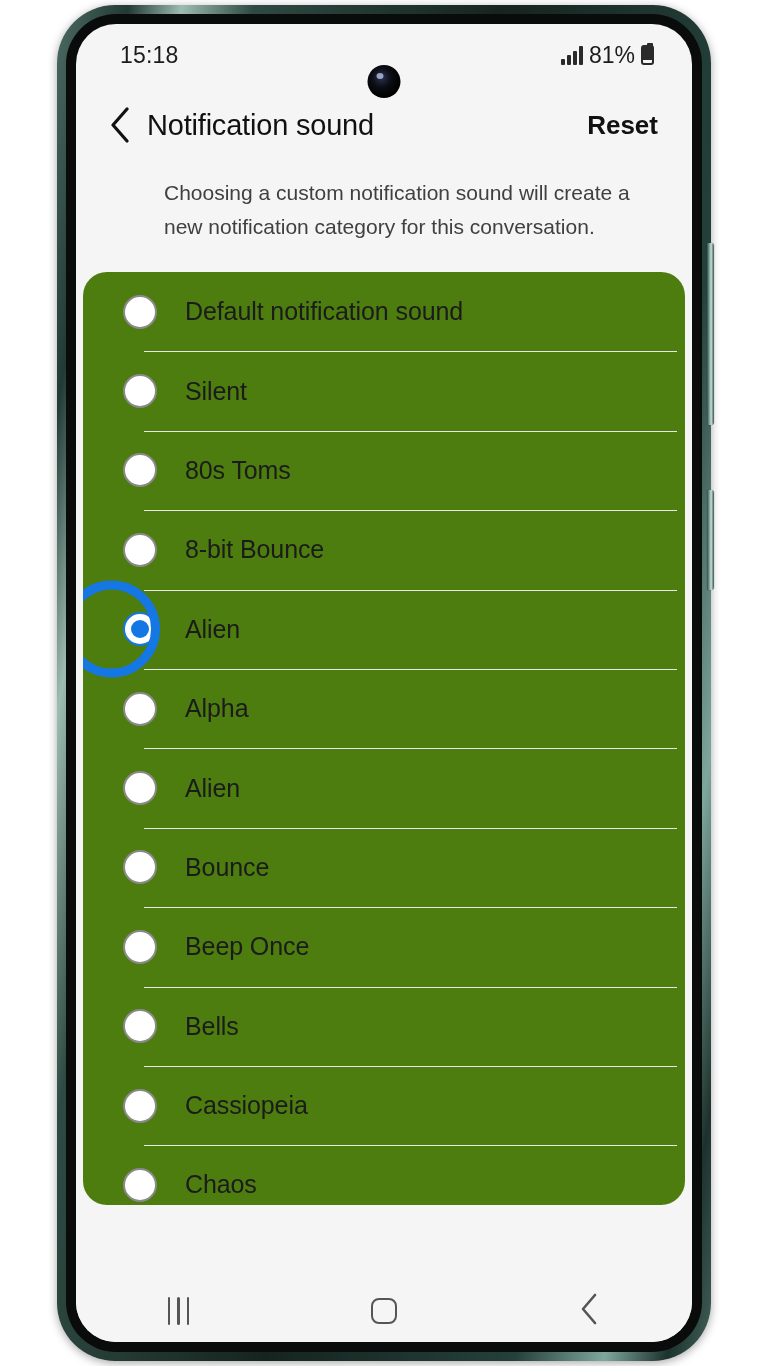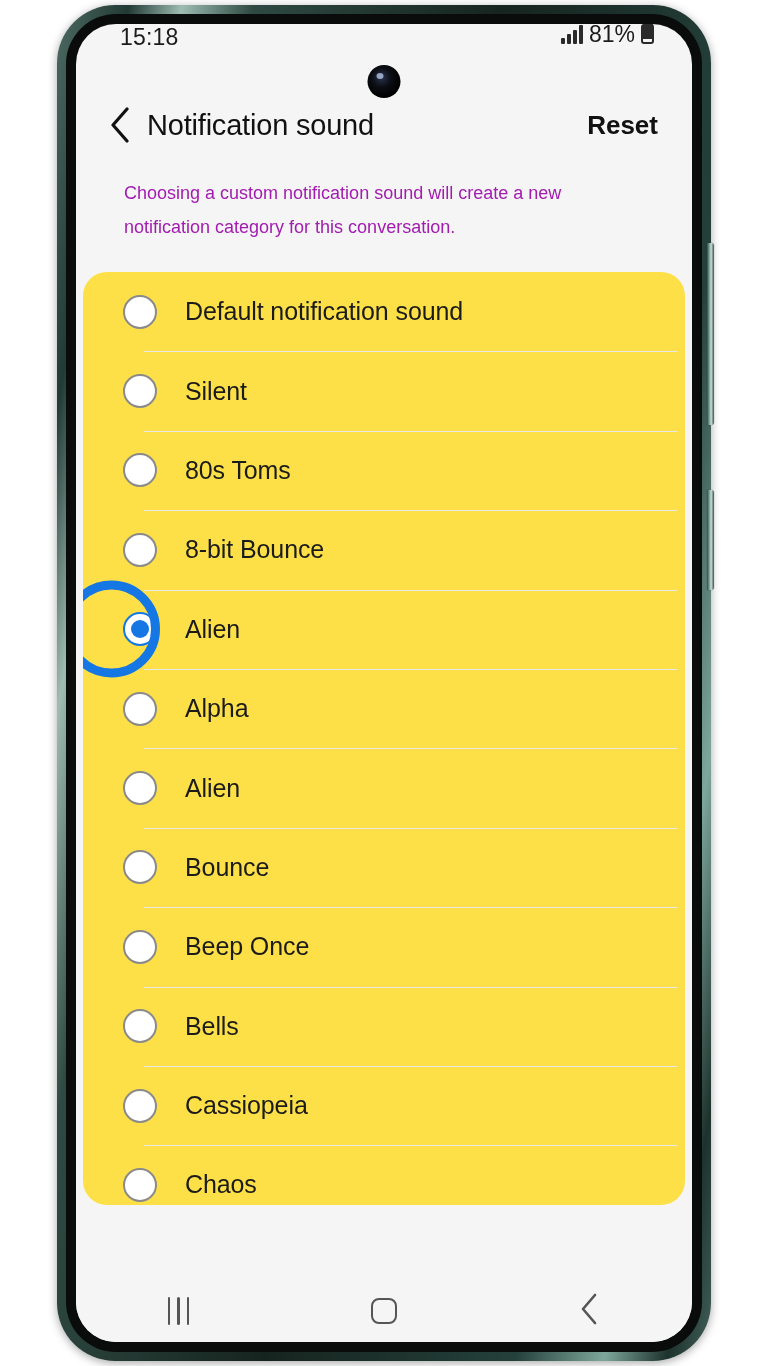--- a/index.html
+++ b/index.html
@@ -43,21 +43,21 @@
     box-shadow:0 0 1px rgba(0,0,0,.5);
   }
   #volume-button { top:238px; height:182px; }
   #power-button  { top:485px; height:100px; }
 
   
   #status-bar {
     position:relative;
     height:62px;
     display:flex;
-    align-items:flex-start;
+    align-items:center;
     padding:0 38px 0 44px;
     color:#1b1b1b;
     gap:19px;
   }
   #status-time { font-size:23px; letter-spacing:.2px; }
   #status-right {
     margin-left:auto;
     display:flex; align-items:flex-end; gap:6px;
   }
   #signal-icon { display:flex; align-items:flex-end; gap:2.5px; height:19px; }
@@ -112,29 +112,30 @@
   #reset-button {
     margin-left:auto;
     font-size:26px; font-weight:bold; color:#111;
     background:none; border:none; cursor:pointer;
     font-family:inherit;
   }
 
   
   #description {
     padding:12px 46px 0 48px;
-    font-size:18px;
+    font-size:21px;
     line-height:34px;
-    color:#a21caf;
+    color:#404040;
+    margin-left:40px;
   }
 
   
   #sound-list {
     margin:28px 7px 0 7px;
-    background:#fde047;
+    background:#4d7c0f;
     border-radius:24px 24px 24px 24px;
     overflow:hidden;
     height:933px;
   }
   .list-item {
     position:relative;
     display:flex; align-items:center;
     height:79.4px;
     padding-left:40px;
     cursor:pointer;

